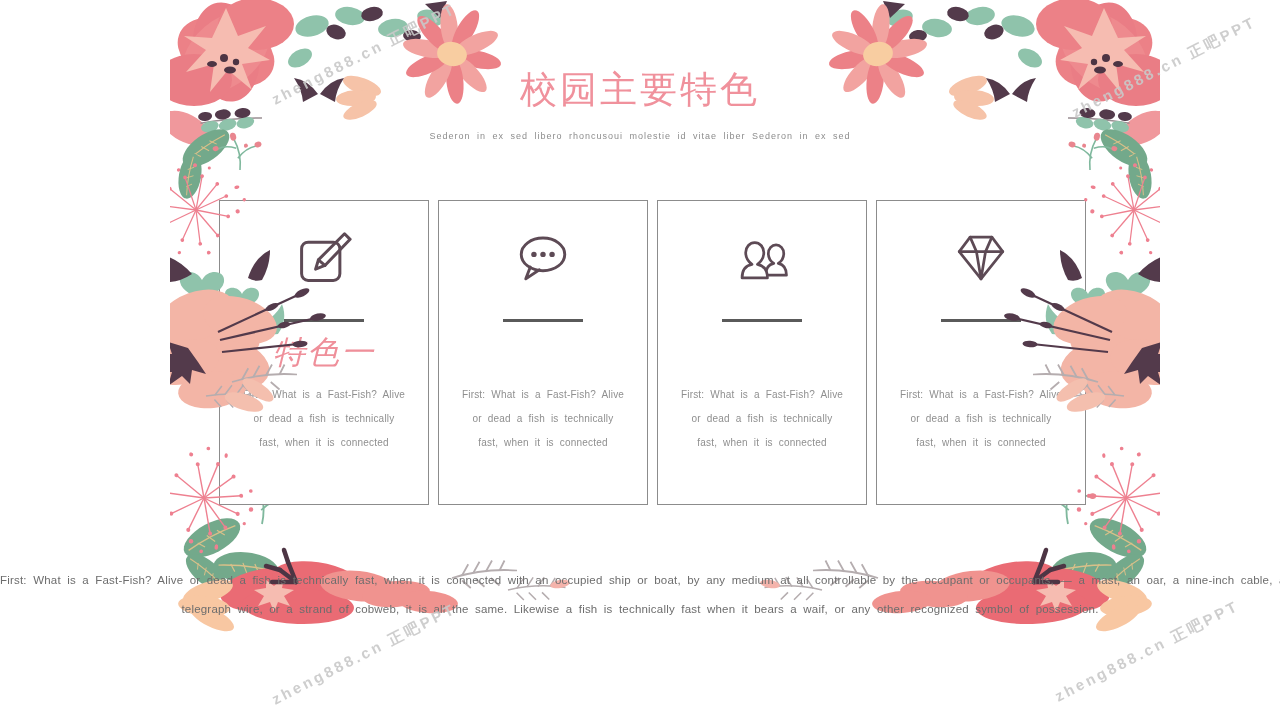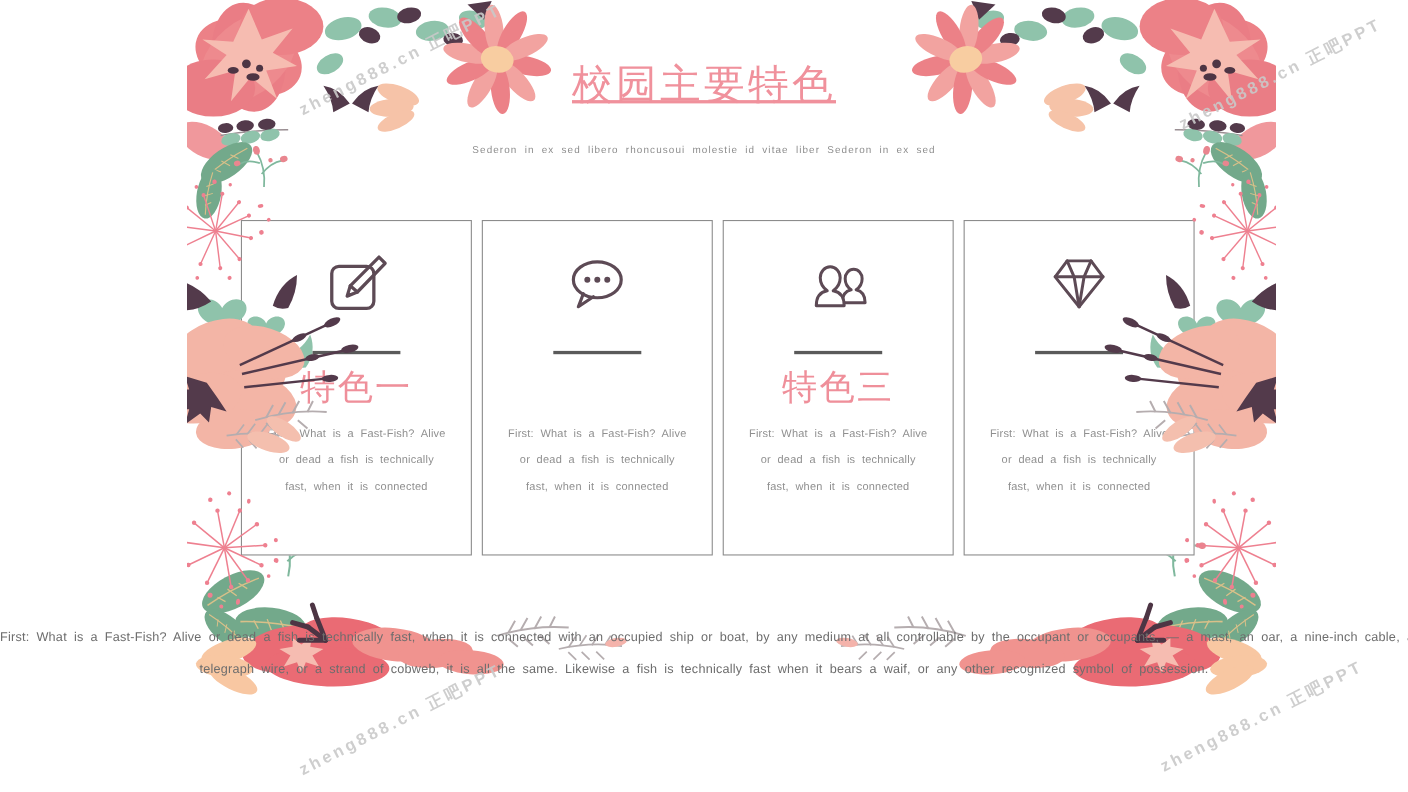--- a/index.html
+++ b/index.html
@@ -5,40 +5,40 @@
   html,body{margin:0;padding:0;}
   body{
     width:1280px;height:720px;position:relative;overflow:hidden;background:#ffffff;
     font-family:"Liberation Sans", sans-serif;
   }
   .decor{position:absolute;top:0;left:0;pointer-events:none;}
   .decor-back{z-index:0;}
   .decor-front{z-index:20;}
   
   .slide-title{
-    position:absolute;top:52px;left:0;width:100%;text-align:center;z-index:10;
-    font-size:37px;letter-spacing:3px;color:#f0919c;font-weight:400;text-decoration:underline;
+    position:absolute;top:65px;left:0;width:100%;text-align:center;z-index:10;
+    font-size:37px;letter-spacing:3px;color:#f0919c;font-weight:400;
   }
   .slide-subtitle{
     position:absolute;top:124px;left:0;width:100%;text-align:center;z-index:10;
     font-size:9px;line-height:24px;color:#8d8d8d;letter-spacing:1px;word-spacing:3px;
   }
   .slide-subtitle span{display:block;}
   
   .cards{position:absolute;left:219px;top:200px;display:flex;gap:9px;z-index:10;}
   .card{
     width:210px;height:305px;box-sizing:border-box;background:#ffffff;
     border:1px solid #8c8c8c;position:relative;
   }
   .card-icon{position:absolute;top:28px;left:50%;transform:translateX(-50%);width:58px;height:58px;display:flex;align-items:center;justify-content:center;}
   .card-icon svg{display:block;}
   .card-divider{position:absolute;top:118px;left:50%;transform:translateX(-50%);width:80px;height:3px;background:#5a5a5a;}
   .card-title{
     position:absolute;top:130px;left:0;width:100%;text-align:center;
-    font-size:32px;letter-spacing:2px;color:#ef8f9a;
+    font-size:32px;letter-spacing:2px;color:#ef8f9a;font-style:italic;
   }
   .card-body{
     position:absolute;top:182px;left:0;width:100%;text-align:center;
     font-size:10px;line-height:24px;color:#8f8f8f;word-spacing:3px;letter-spacing:0.2px;
   }
   .card-body span{display:block;}
   
   .footer-paragraph{
     position:absolute;top:566px;left:0;width:100%;text-align:center;z-index:10;
     font-size:11.5px;line-height:29px;color:#6d6d6d;word-spacing:3px;letter-spacing:0.2px;
@@ -362,21 +362,20 @@
   </div>
 
   <div class="card">
     <div class="card-icon">
       <svg width="58" height="52" viewBox="0 0 64 52" fill="none" stroke="#5d4a55" stroke-width="3" stroke-linejoin="round" stroke-linecap="round">
         <path d="M36 45 q0,-11 9,-13 q-6,-4 -6,-11 a8.5,9.5 0 1 1 17,0 q0,7 -6,11 q9,2 9,13 z"></path>
         <path d="M10 48 q0,-13 11,-15 q-7,-5 -7,-13 a10,11 0 1 1 20,0 q0,8 -7,13 q11,2 11,15 z" fill="#ffffff"></path>
       </svg>
     </div>
     <div class="card-divider"></div>
-    <div class="card-title">特色三</div>
     <div class="card-body">
       <span>First: What is a Fast-Fish?  Alive</span>
       <span>or dead a fish is technically</span>
       <span>fast, when it is connected</span>
     </div>
   </div>
 
   <div class="card">
     <div class="card-icon">
       <svg width="58" height="54" viewBox="0 0 64 56" fill="none" stroke="#5d4a55" stroke-width="3" stroke-linejoin="round" stroke-linecap="round">

